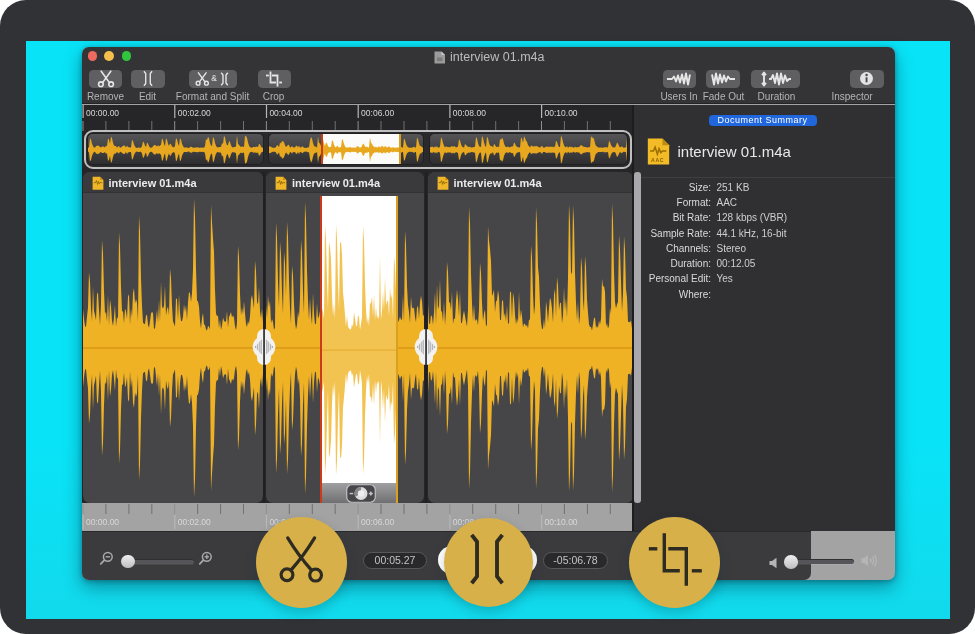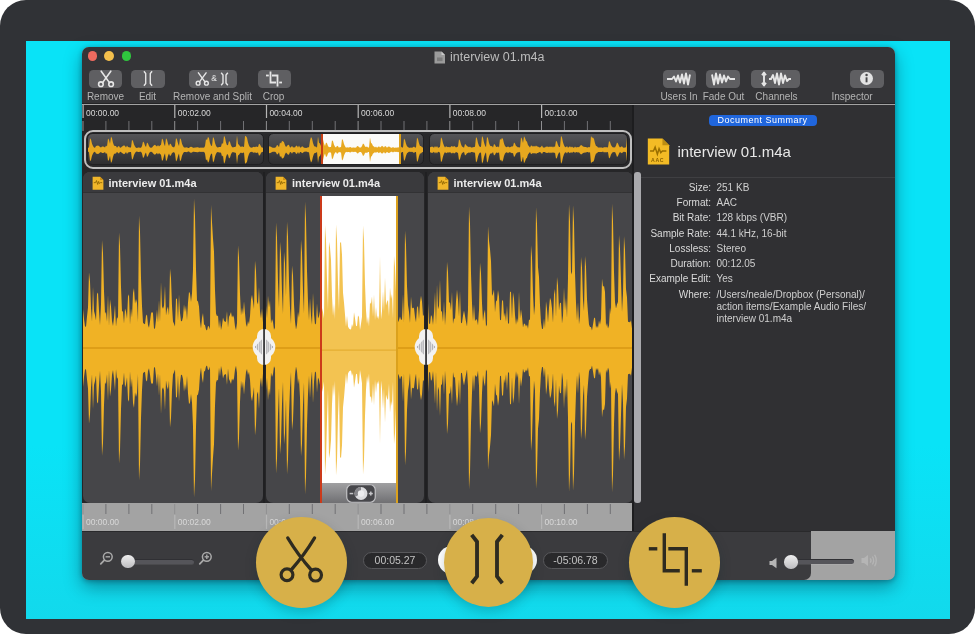--- a/index.html
+++ b/index.html
@@ -63,21 +63,21 @@
           </g>
         </svg>
         <span style="font-size:8.5px;color:#e6e6e6;margin:0 1px 2px 1px">&amp;</span>
         <svg width="13" height="16" viewBox="0 0 13 16">
           <g stroke="#e6e6e6" stroke-width="1.4" fill="none">
             <path d="M3.2,1.8 L5,4 L5,12 L3.2,14.2"></path>
             <path d="M9.8,1.8 L8,4 L8,12 L9.8,14.2"></path>
           </g>
         </svg>
       </div>
-      <div class="tlab" style="left:130.5px">Remove and Split</div>
+      <div class="tlab" style="left:130.5px">Format and Split</div>
       <div class="tbtn" style="left:175.5px;width:33px">
         <svg width="18" height="18" viewBox="0 0 18 18">
           <g stroke="#e6e6e6" stroke-width="1.8" fill="none">
             <path d="M5.5,1.5 L5.5,12.5 L11,12.5"></path>
             <path d="M7,5.5 L12.5,5.5 L12.5,16.5"></path>
             <line x1="1" y1="5.5" x2="3.8" y2="5.5"></line>
             <line x1="14.2" y1="12.5" x2="17" y2="12.5"></line>
           </g>
         </svg>
       </div>
@@ -97,21 +97,21 @@
       <div class="tbtn" style="left:669px;width:49px">
         <svg width="32" height="16" viewBox="0 0 32 16">
           <g stroke="#e6e6e6" stroke-width="1.9" fill="none" stroke-linejoin="round">
             <line x1="4" y1="3" x2="4" y2="13"></line>
             <path d="M2,4.2 L4,1.5 L6,4.2"></path>
             <path d="M2,11.8 L4,14.5 L6,11.8"></path>
             <path d="M9,8 L11,8 L13,4 L15,12 L17,2.5 L19,13.5 L21,2.5 L23,12 L25,4.5 L27,10 L29,8 L31,8"></path>
           </g>
         </svg>
       </div>
-      <div class="tlab" style="left:694.5px">Channels</div>
+      <div class="tlab" style="left:694.5px">Duration</div>
       <div class="tbtn" style="left:767.5px;width:34px">
         <svg width="15" height="15" viewBox="0 0 15 15">
           <circle cx="7.5" cy="7.5" r="6.5" fill="#e3e3e3"></circle>
           <rect x="6.6" y="6.3" width="1.9" height="5" fill="#4a4a4c"></rect>
           <circle cx="7.55" cy="4" r="1.25" fill="#4a4a4c"></circle>
         </svg>
       </div>
       <div class="tlab" style="left:770px">Inspector</div>
     </div>
     <div class="main">
@@ -329,35 +329,34 @@
       </div>
       <div class="srow" style="top:107.3px;left:0;width:262px">
         <span class="slab">Bit Rate:</span>
         <span class="sval">128 kbps (VBR)</span>
       </div>
       <div class="srow" style="top:122.5px;left:0;width:262px">
         <span class="slab">Sample Rate:</span>
         <span class="sval">44.1 kHz, 16-bit</span>
       </div>
       <div class="srow" style="top:137.8px;left:0;width:262px">
-        <span class="slab">Lossless:</span>
+        <span class="slab">Channels:</span>
         <span class="sval">Stereo</span>
       </div>
       <div class="srow" style="top:153.0px;left:0;width:262px">
         <span class="slab">Duration:</span>
         <span class="sval">00:12.05</span>
       </div>
       <div class="srow" style="top:168.2px;left:0;width:262px">
-        <span class="slab">Example Edit:</span>
+        <span class="slab">Personal Edit:</span>
         <span class="sval">Yes</span>
       </div>
       <div class="srow" style="top:183.5px;left:0;width:262px">
         <span class="slab">Where:</span>
       </div>
-      <div class="abs" style="left:83.5px;top:183.5px;width:172px;font-size:10px;color:#cfcfcf;line-height:12.3px">/Users/neale/Dropbox (Personal)/ action items/Example Audio Files/ interview 01.m4a</div>
     </div>
     <div class="abs" style="left:550px;top:58px;width:1.5px;height:426px;background:#1d1d1f"></div>
     <div class="abs" style="left:551.5px;top:125px;width:7px;height:331px;background:#a9a9ad;border-radius:3px"></div>
     <div class="botbar">
       <div class="abs" style="left:17px;top:19px"><svg width="15" height="15" viewBox="0 0 15 15">
           <circle cx="8.8" cy="5.8" r="4.4" stroke="#a9a9a9" stroke-width="1.5" fill="none"></circle>
           <line x1="5.4" y1="9.2" x2="1.8" y2="12.8" stroke="#a9a9a9" stroke-width="1.8" stroke-linecap="round"></line>
           <line x1="6.6" y1="5.8" x2="11" y2="5.8" stroke="#a9a9a9" stroke-width="1.4"></line>
         </svg></div>
       <div class="abs" style="left:42px;top:26.5px;width:70px;height:5px;background:#55555a;border-radius:2.5px;border-top:1px solid #303034;box-shadow:0 1px 0 rgba(255,255,255,0.08)"></div>

